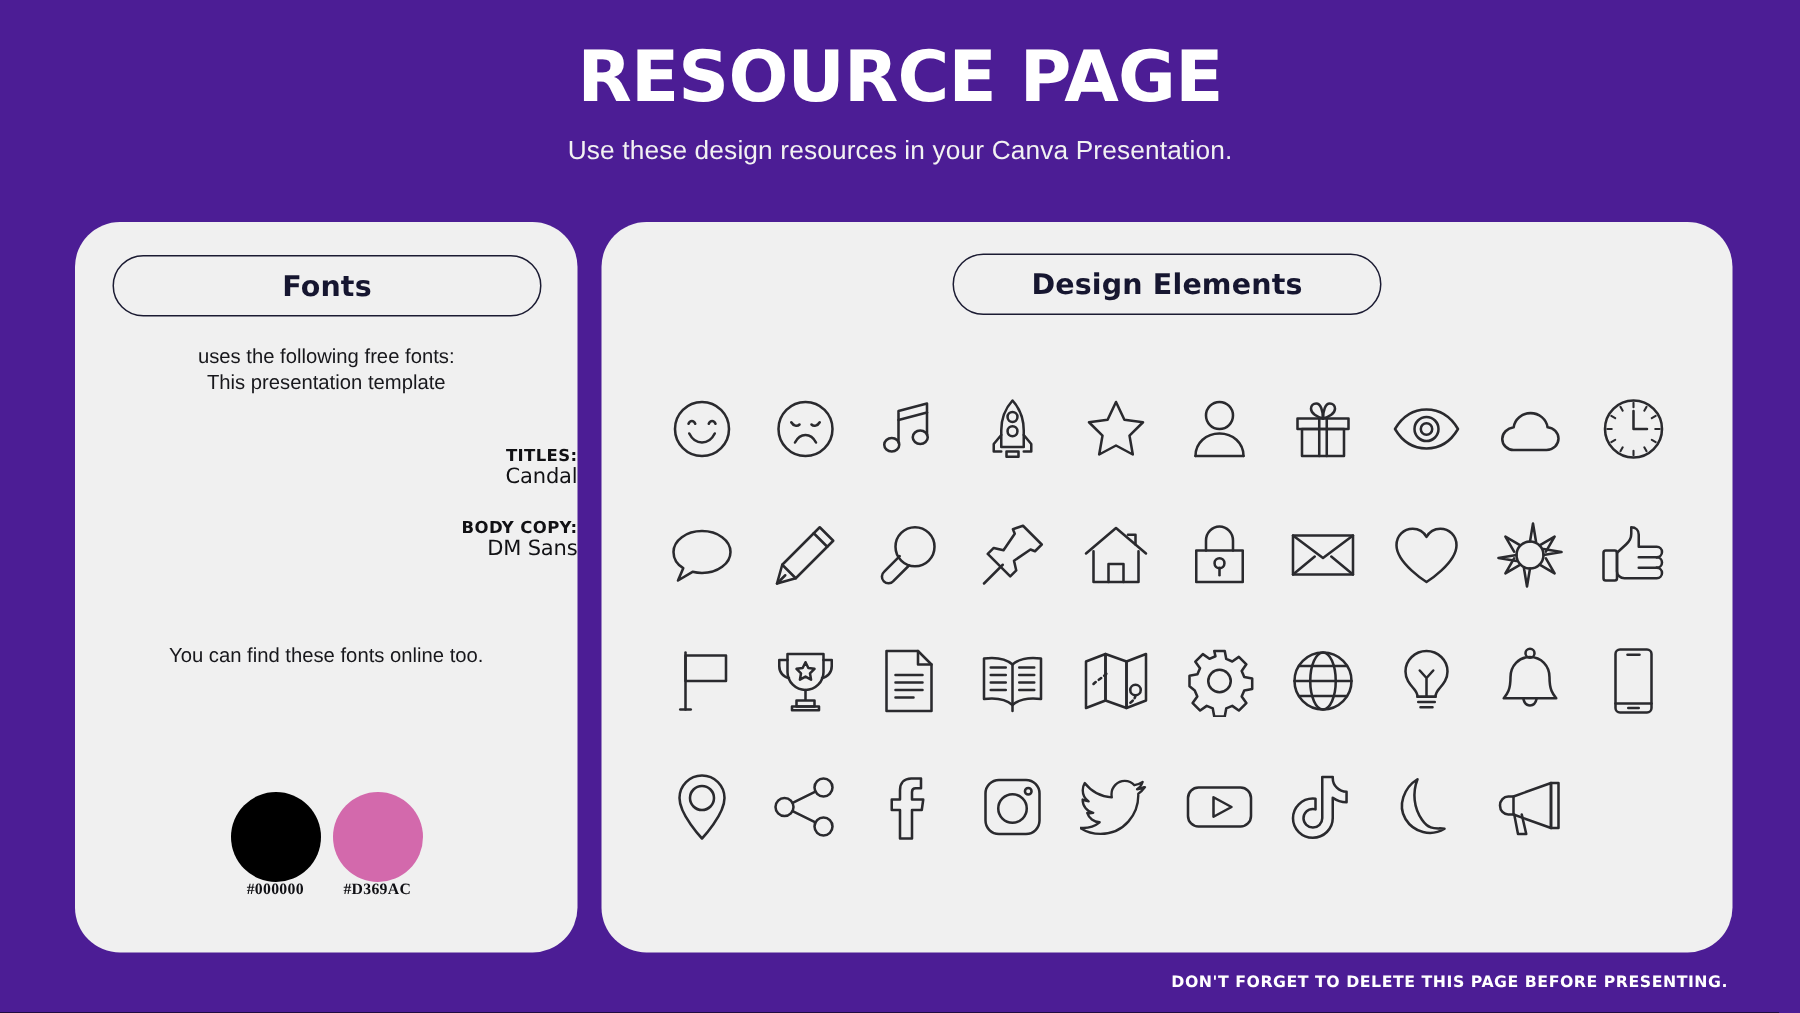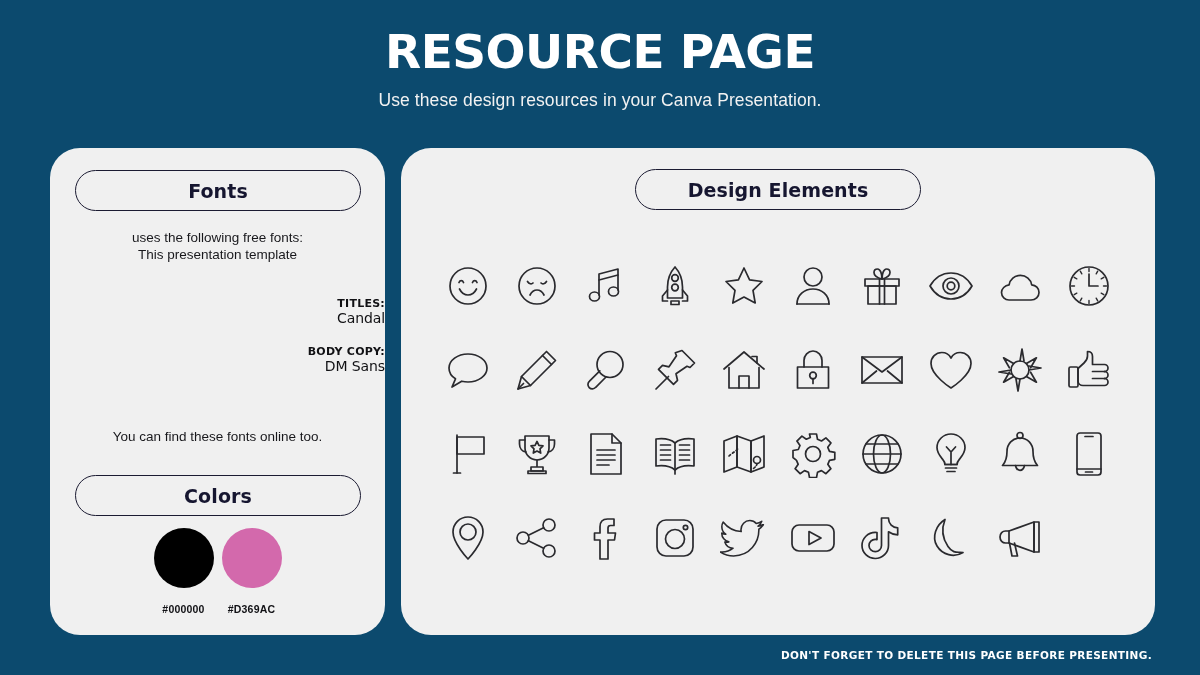--- a/index.html
+++ b/index.html
@@ -9,21 +9,21 @@
     height: 675px;
     background: #000000;
     overflow: hidden;
     font-family: "Liberation Sans", sans-serif;
   }
 
   .slide {
     position: relative;
     width: 1200px;
     height: 675px;
-    background: #0c4a6e;
+    background: #4c1d95;
   }
 
   
   .header {
     position: absolute;
     top: 0; left: 0;
     width: 1200px;
     text-align: center;
   }
   .page-title {
@@ -134,22 +134,22 @@
     justify-content: center;
     gap: 6px;
   }
   .swatch { width: 62px; text-align: center; }
   .swatch .dot {
     width: 60px; height: 60px;
     border-radius: 50%;
     margin: 0 auto;
   }
   .swatch .hex {
-    margin-top: 15px;
-    font-family: Liberation Sans, sans-serif;
+    margin-top: 0;
+    font-family: Liberation Serif, serif;
     font-size: 10.5px;
     font-weight: 700;
     color: #101014;
     letter-spacing: 0.2px;
     white-space: nowrap;
   }
 
   
   .icon-grid {
     position: absolute;
@@ -214,23 +214,20 @@
       <div class="font-name">Candal</div>
     </div>
 
     <div class="font-block font-block-body">
       <div class="font-label">BODY COPY:</div>
       <div class="font-name">DM Sans</div>
     </div>
 
     <div class="fonts-online">You can find these fonts online too.</div>
 
-    <div class="pill pill-colors">
-      <span>Colors</span>
-    </div>
 
     <div class="swatches">
       <div class="swatch">
         <div class="dot" style="background:#000000"></div>
         <div class="hex">#000000</div>
       </div>
       <div class="swatch">
         <div class="dot" style="background:#D369AC"></div>
         <div class="hex">#D369AC</div>
       </div>

